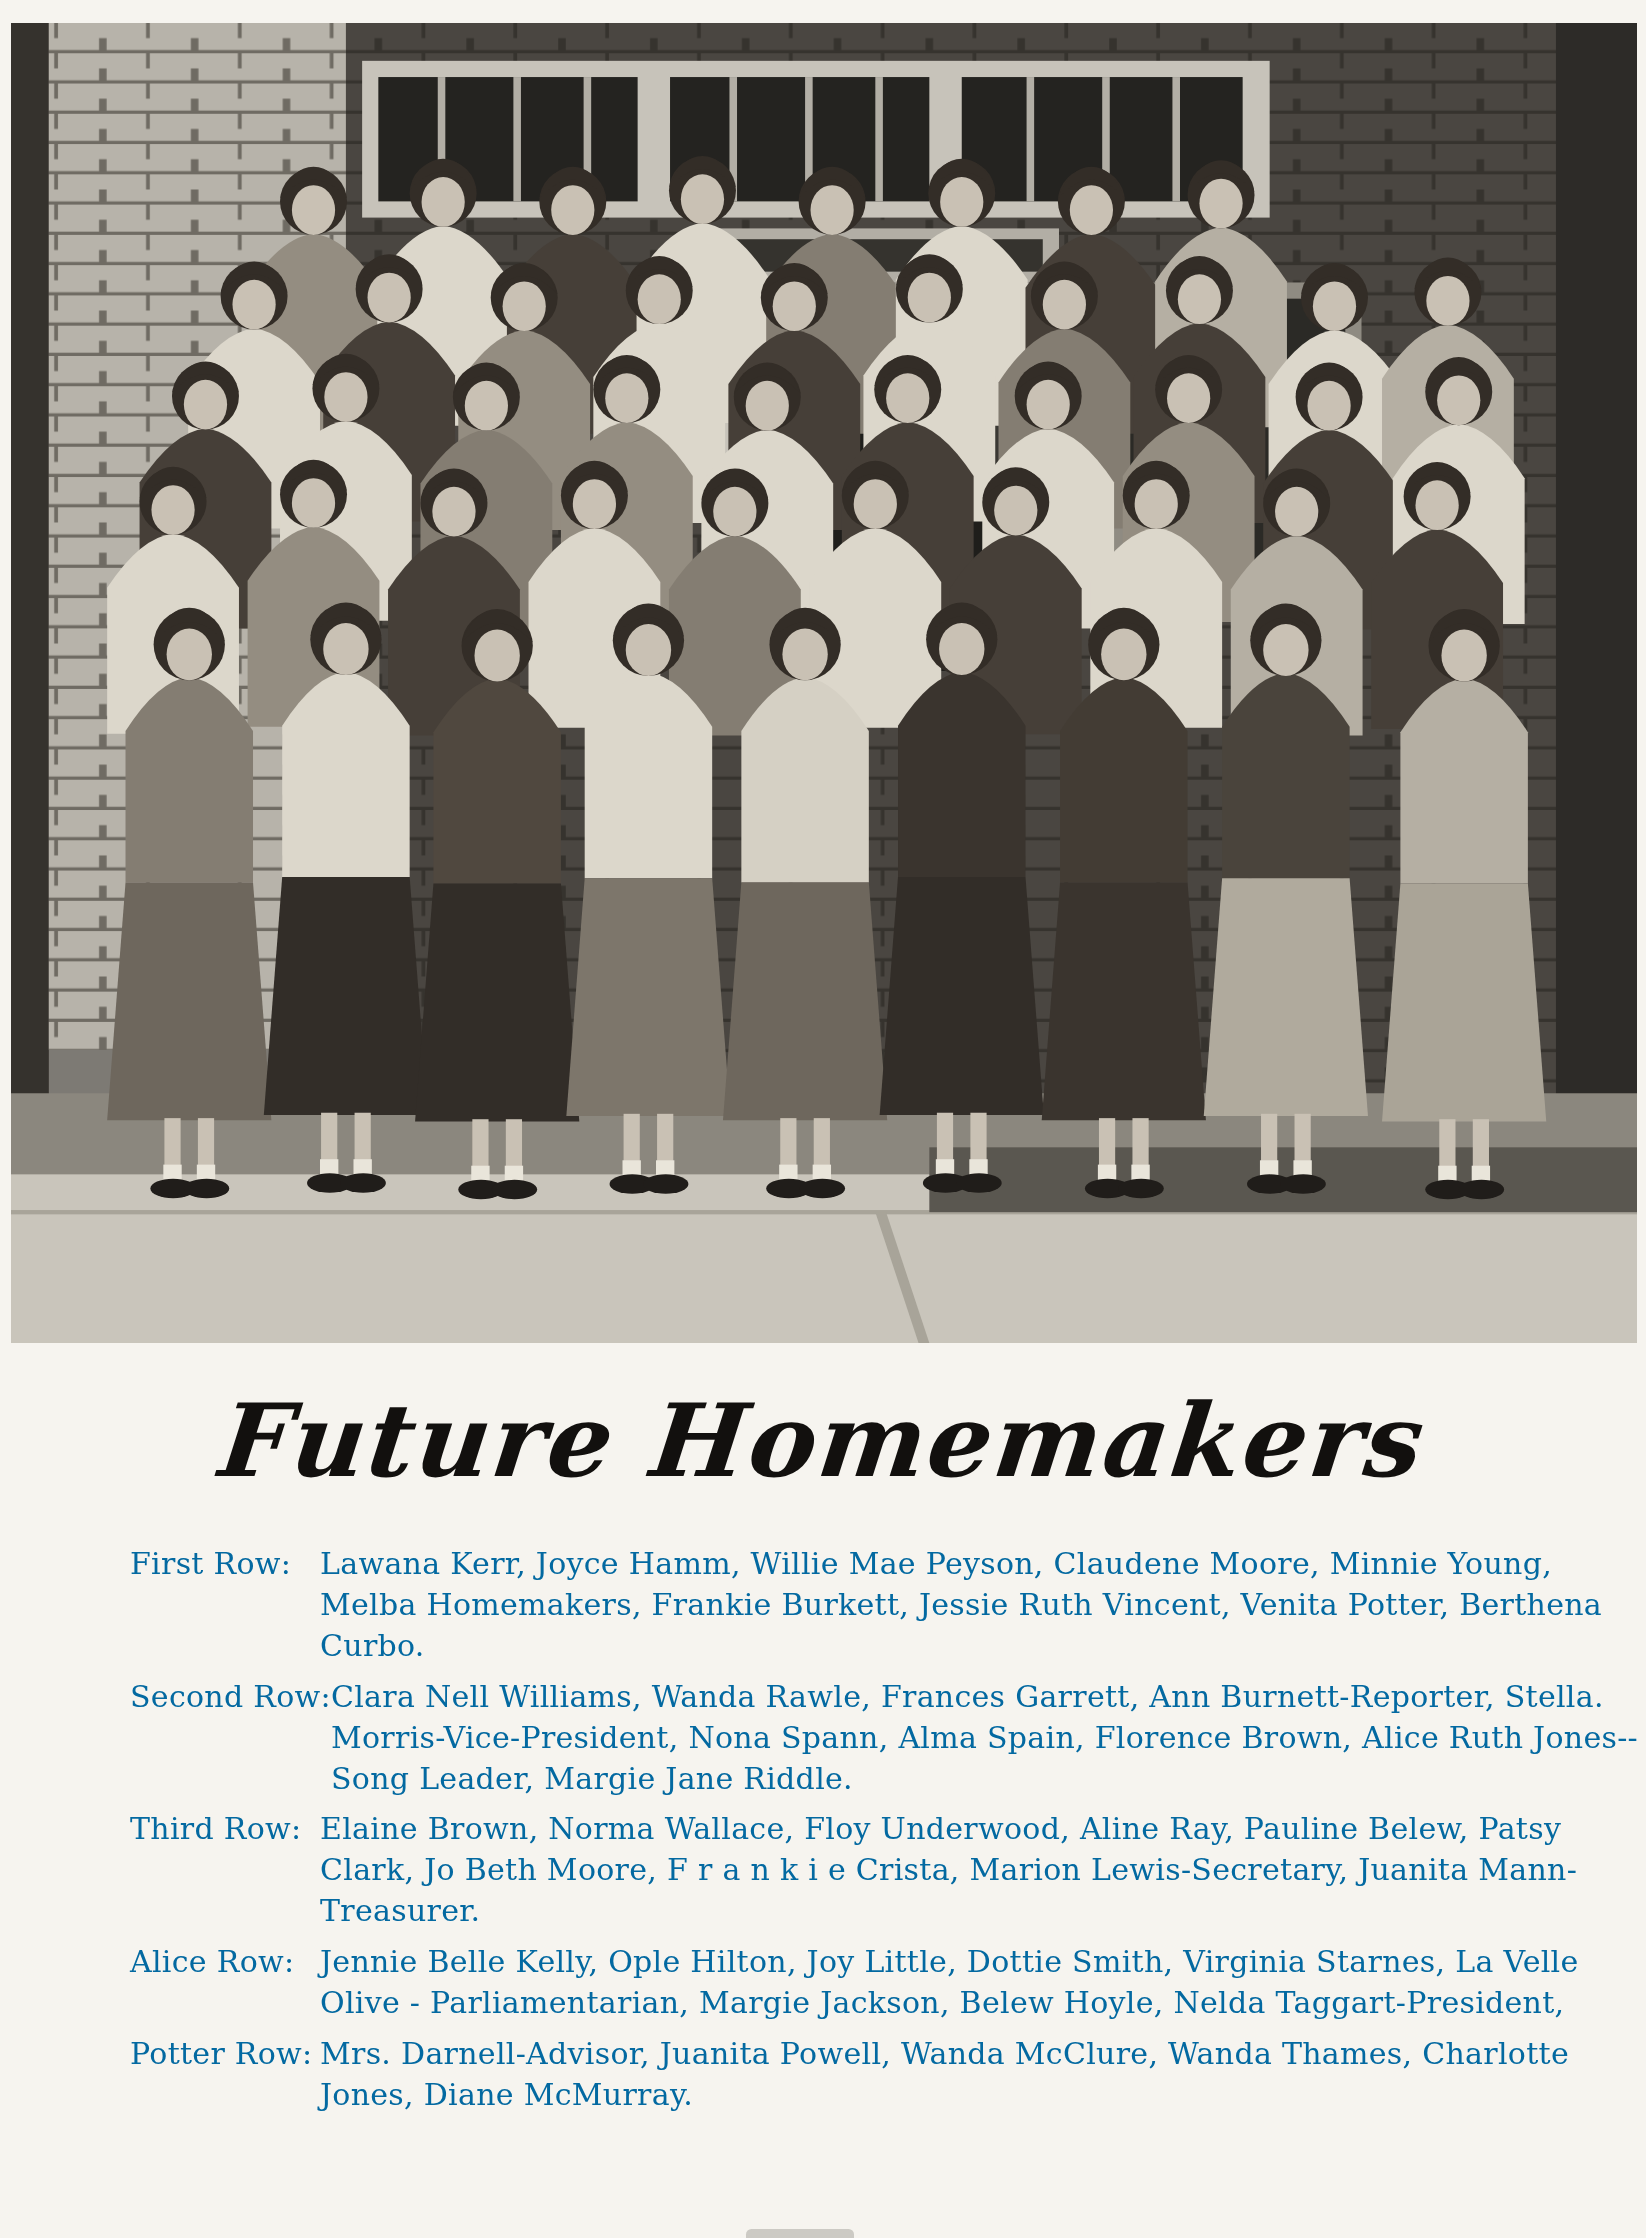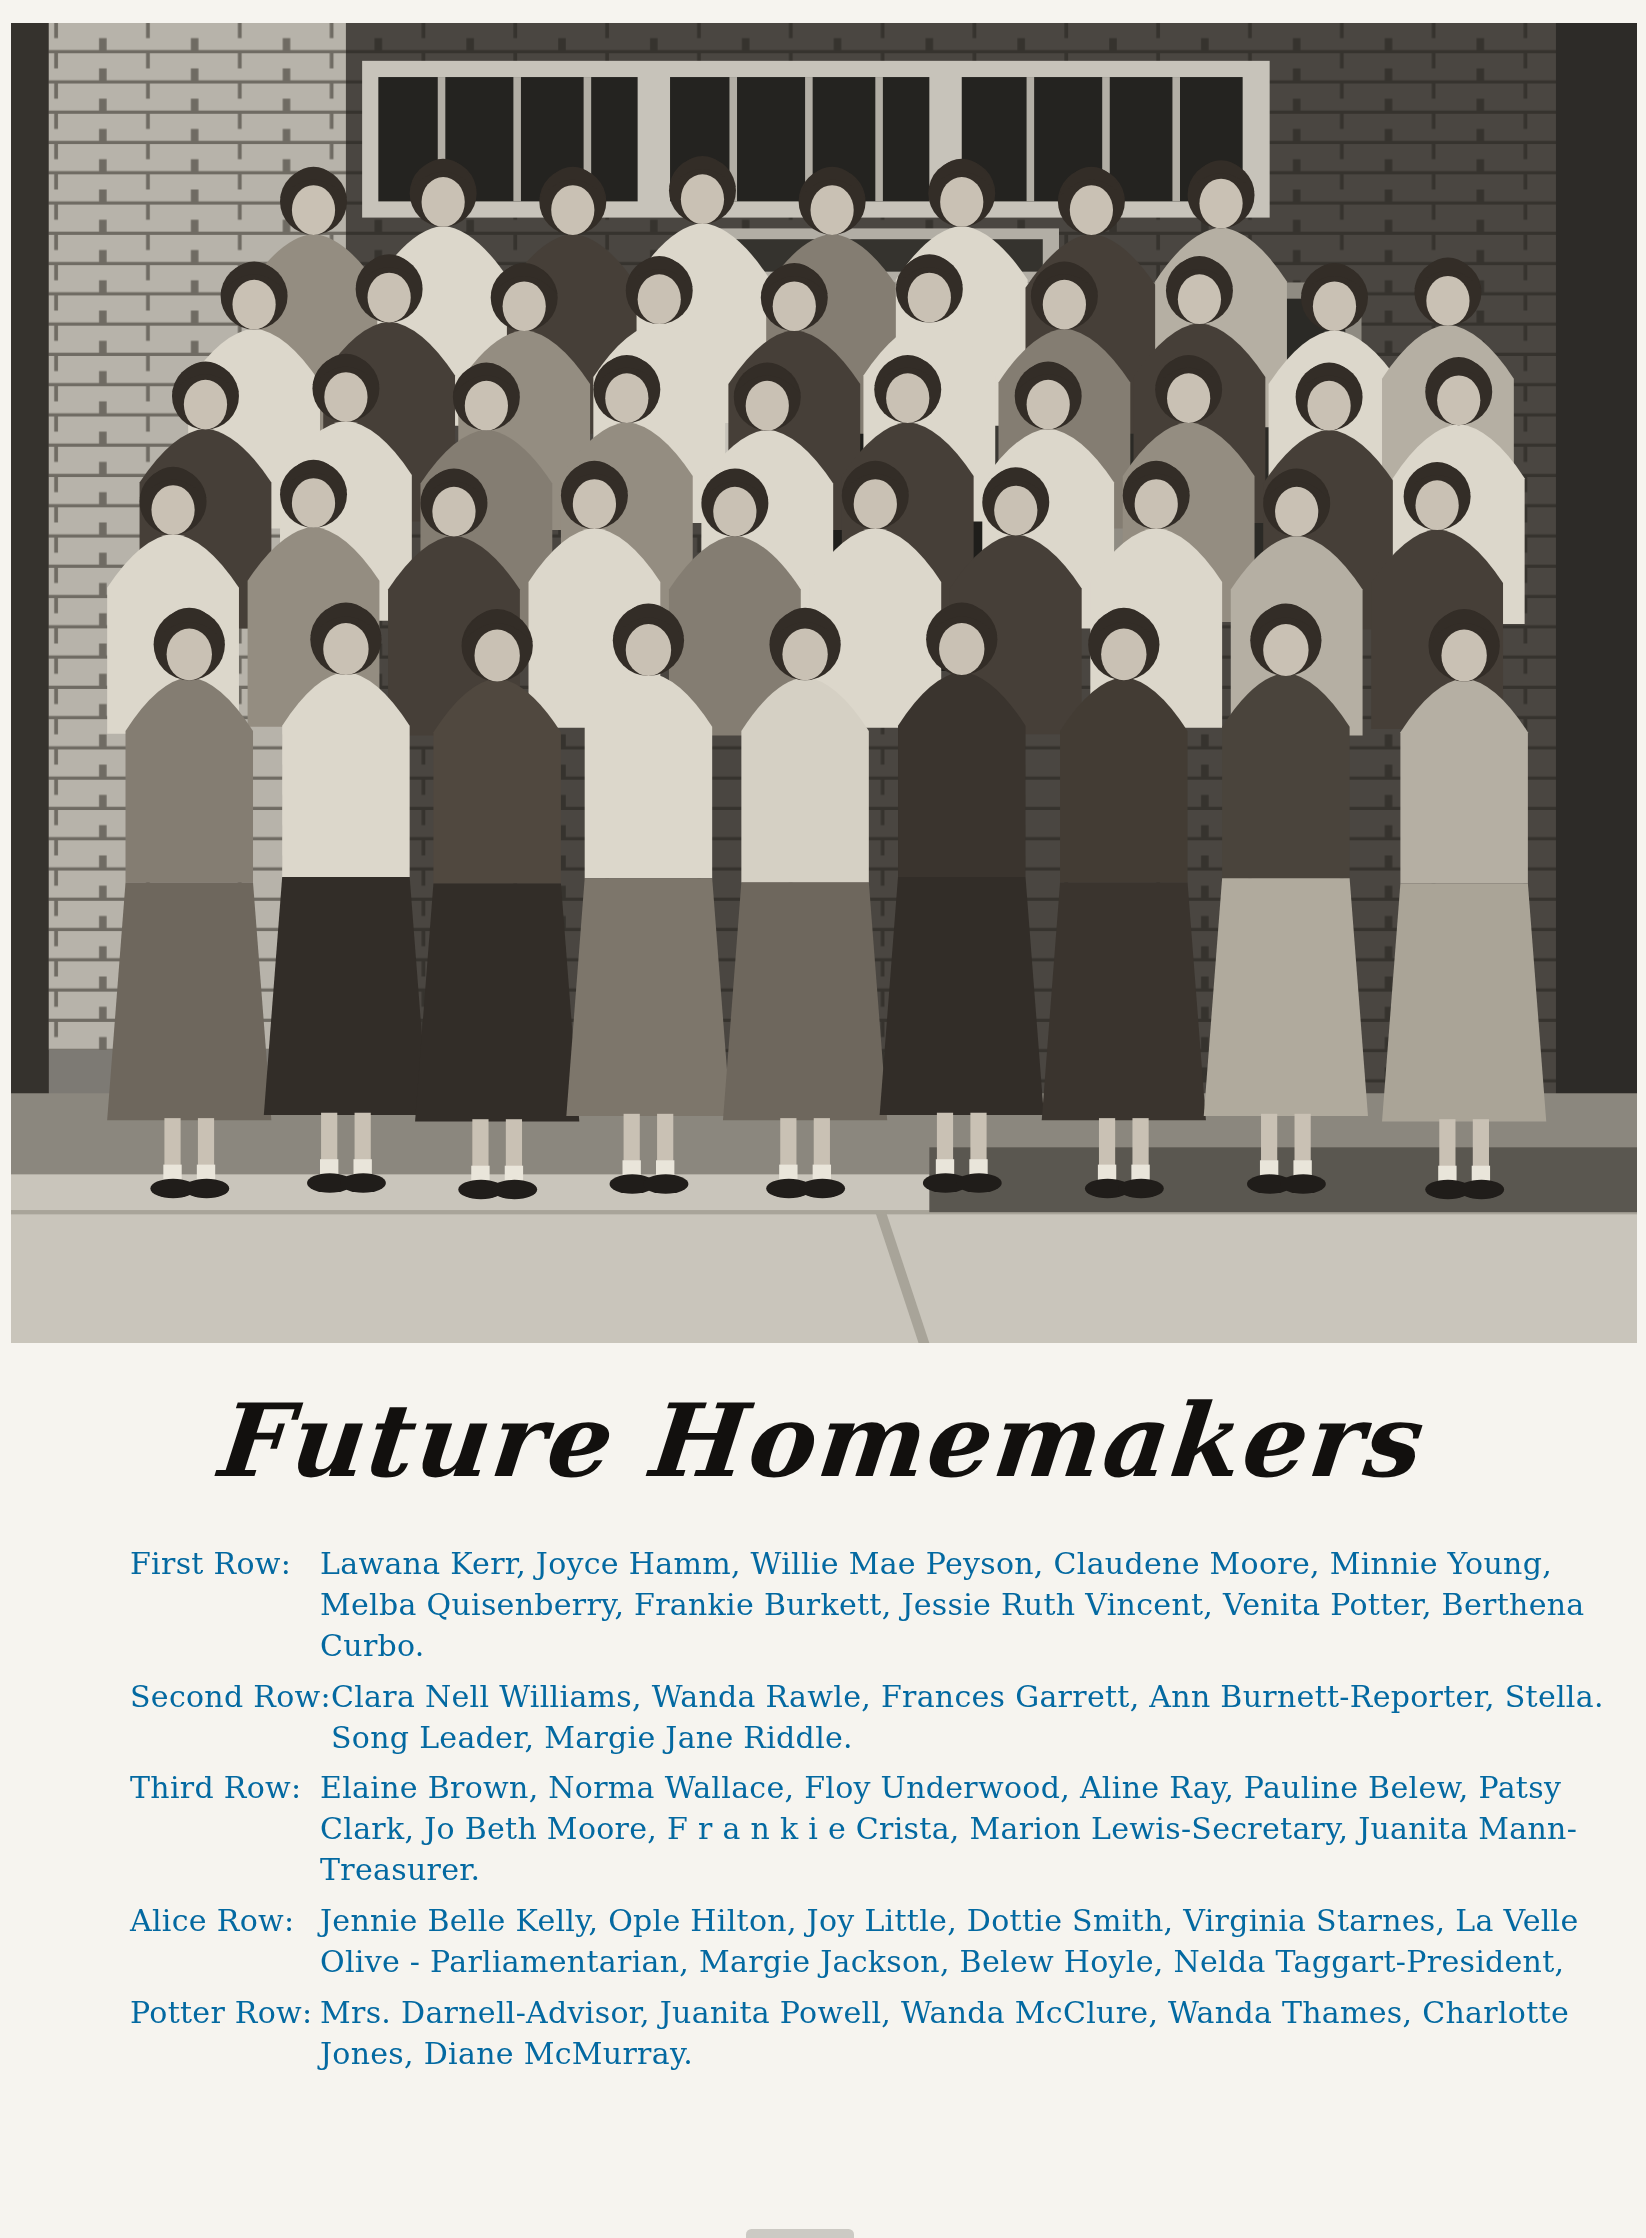--- a/index.html
+++ b/index.html
@@ -226,29 +226,30 @@
   </div>
 
   <div class="title-script">Future Homemakers</div>
 
   <div class="roster">
 
     <div class="roster-row">
       <div class="row-label">First Row:</div>
       <div class="row-lines">
         <div class="row-line">Lawana Kerr, Joyce Hamm, Willie Mae Peyson, Claudene Moore, Minnie Young,</div>
-        <div class="row-line">Melba Quisenberry, Frankie Burkett, Jessie Ruth Vincent, Venita Potter, Berthena</div>
+        <div class="row-line">Melba Homemakers, Frankie Burkett, Jessie Ruth Vincent, Venita Potter, Berthena</div>
         <div class="row-line">Curbo.</div>
       </div>
     </div>
 
     <div class="roster-row">
       <div class="row-label">Second Row:</div>
       <div class="row-lines">
         <div class="row-line">Clara Nell Williams, Wanda Rawle, Frances Garrett, Ann Burnett-Reporter, Stella.</div>
+        <div class="row-line">Morris-Vice-President, Nona Spann, Alma Spain, Florence Brown, Alice Ruth Jones--</div>
         <div class="row-line">Song Leader, Margie Jane Riddle.</div>
       </div>
     </div>
 
     <div class="roster-row">
       <div class="row-label">Third Row:</div>
       <div class="row-lines">
         <div class="row-line">Elaine Brown, Norma Wallace, Floy Underwood, Aline Ray, Pauline Belew, Patsy</div>
         <div class="row-line">Clark, Jo Beth Moore, F r a n k i e Crista, Marion Lewis-Secretary, Juanita Mann-</div>
         <div class="row-line">Treasurer.</div>

